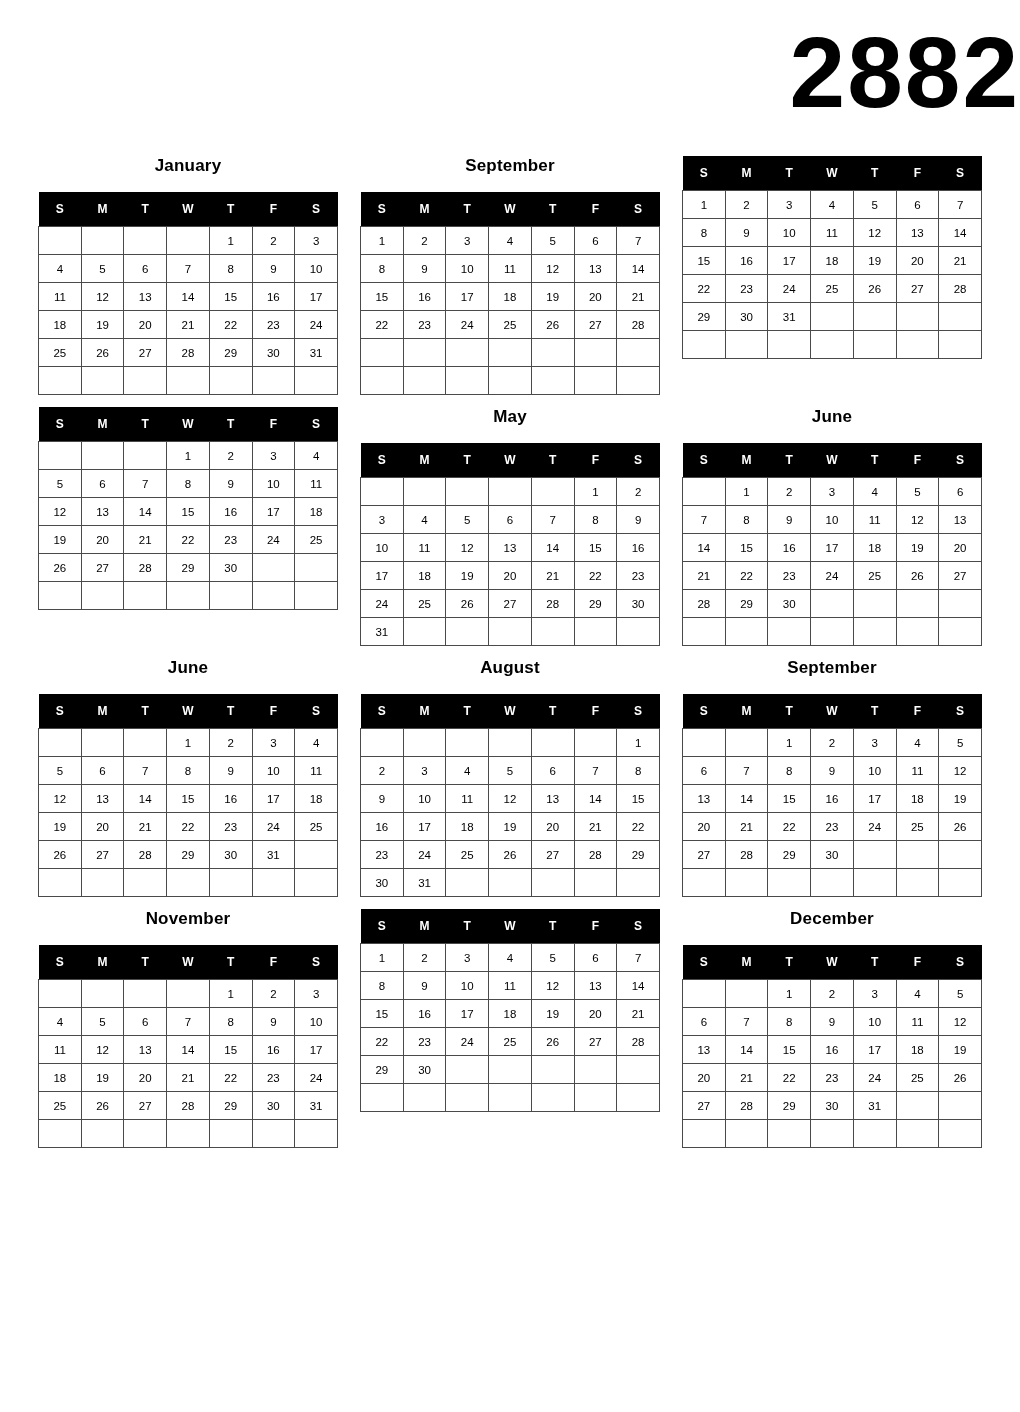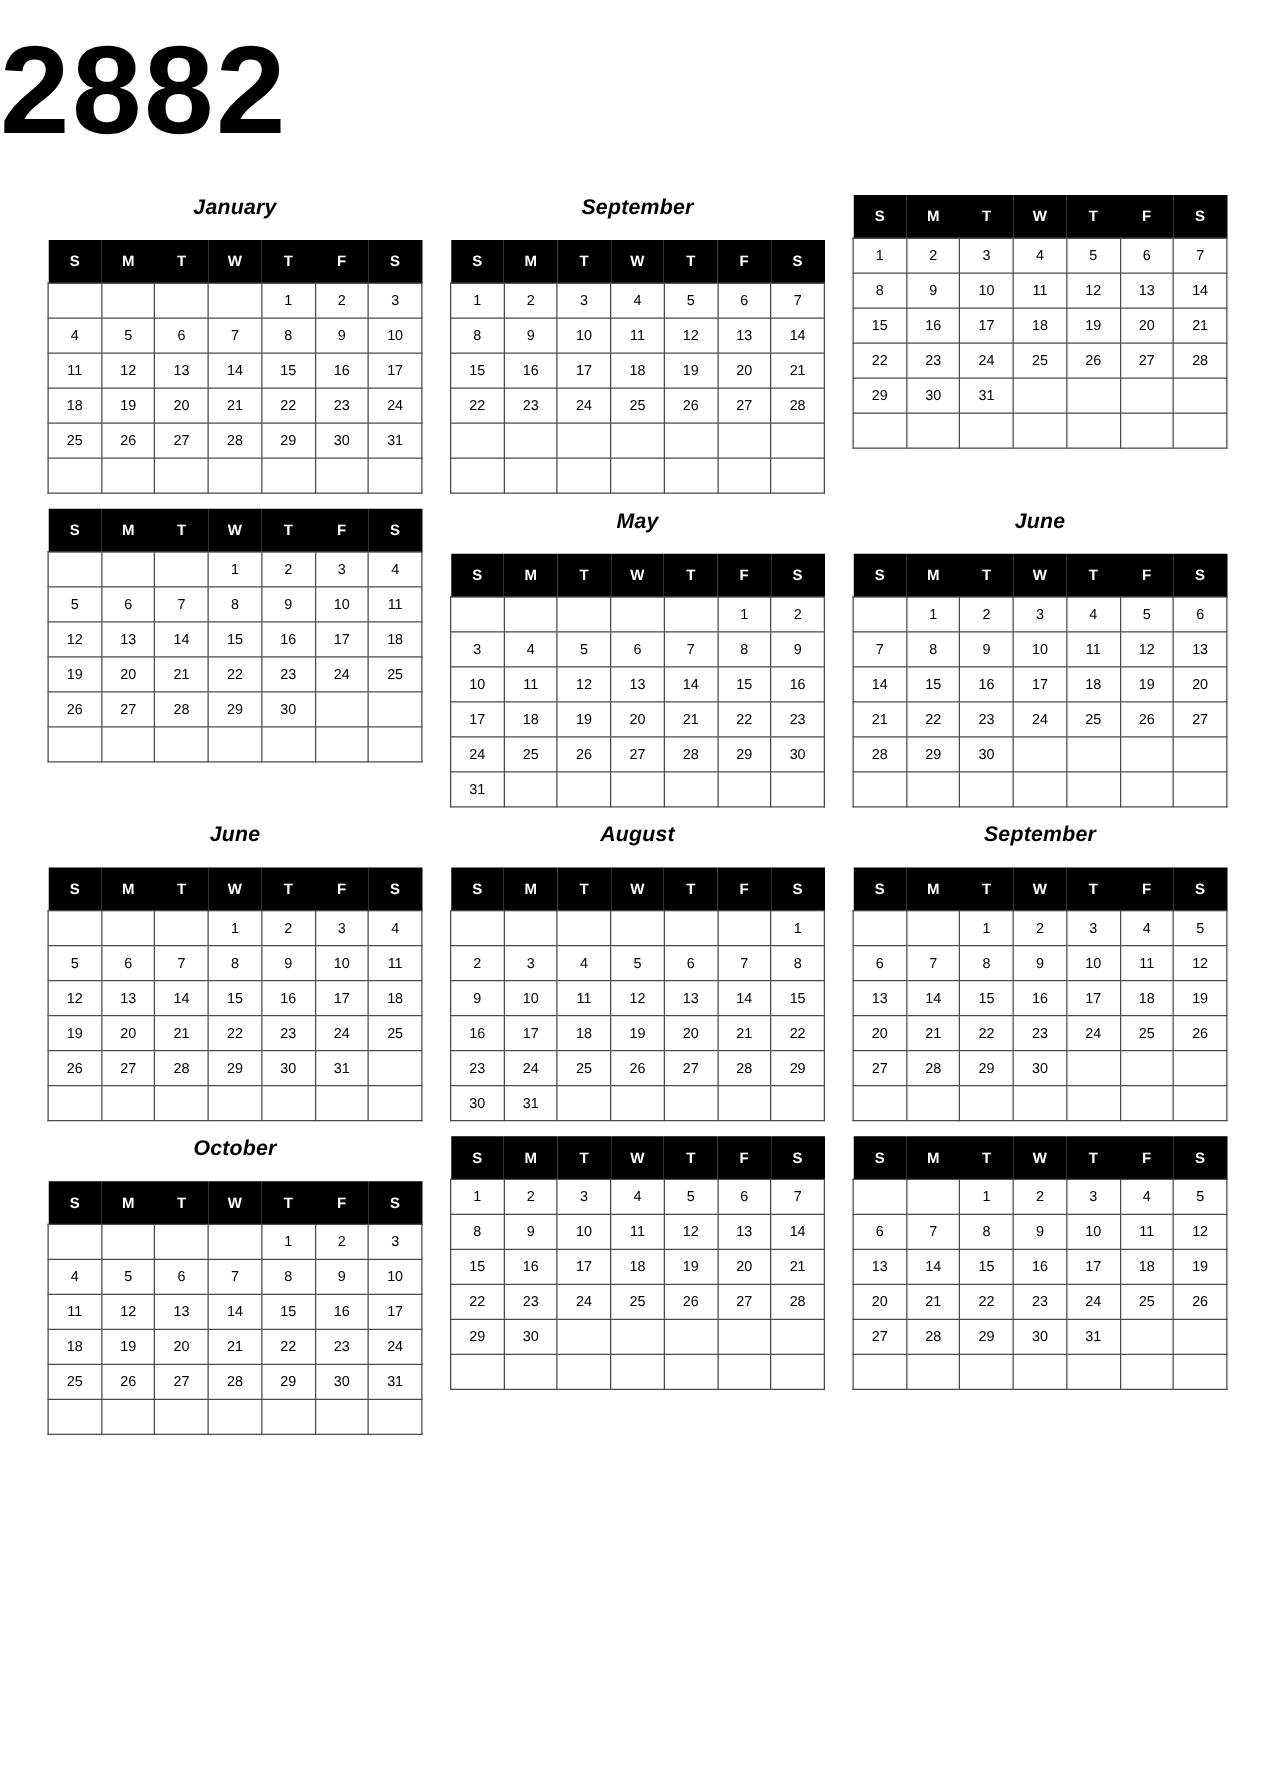--- a/index.html
+++ b/index.html
@@ -14,21 +14,21 @@
     color: #000000;
     overflow: hidden;
   }
   .page {
     position: relative;
     width: 1020px;
     height: 1412px;
     box-sizing: border-box;
   }
   .year-title {
-    text-align: left;
+    text-align: right;
     font-size: 100px;
     font-weight: bold;
     letter-spacing: 2px;
     line-height: 1;
     padding-top: 22px;
     margin: 0 0 0 0;
     color: #000;
   }
   .grid {
     margin: 34px auto 0 auto;
@@ -42,21 +42,20 @@
     width: 300px;
     margin: 0 auto;
     padding-bottom: 12px;
   }
   .month-name {
     text-align: center;
     font-size: 17px;
     font-weight: bold;
     margin: 0 0 16px 0;
     letter-spacing: 0.2px;
-    font-style: italic;
   }
   table.cal {
     border-collapse: collapse;
     width: 300px;
     table-layout: fixed;
   }
   table.cal th {
     background: #000000;
     color: #ffffff;
     font-size: 12px;
@@ -725,21 +724,21 @@
               <td class="empty"></td>
               <td class="empty"></td>
               <td class="empty"></td>
               <td class="empty"></td>
               <td class="empty"></td>
             </tr>
           </tbody>
         </table>
       </div>
       <div class="month">
-        <div class="month-name">October</div>
+        <div class="month-name">November</div>
         <table class="cal">
           <thead>
             <tr>
               <th>S</th>
               <th>M</th>
               <th>T</th>
               <th>W</th>
               <th>T</th>
               <th>F</th>
               <th>S</th>
@@ -868,20 +867,21 @@
               <td class="empty"></td>
               <td class="empty"></td>
               <td class="empty"></td>
               <td class="empty"></td>
               <td class="empty"></td>
             </tr>
           </tbody>
         </table>
       </div>
       <div class="month">
+        <div class="month-name">December</div>
         <table class="cal">
           <thead>
             <tr>
               <th>S</th>
               <th>M</th>
               <th>T</th>
               <th>W</th>
               <th>T</th>
               <th>F</th>
               <th>S</th>

